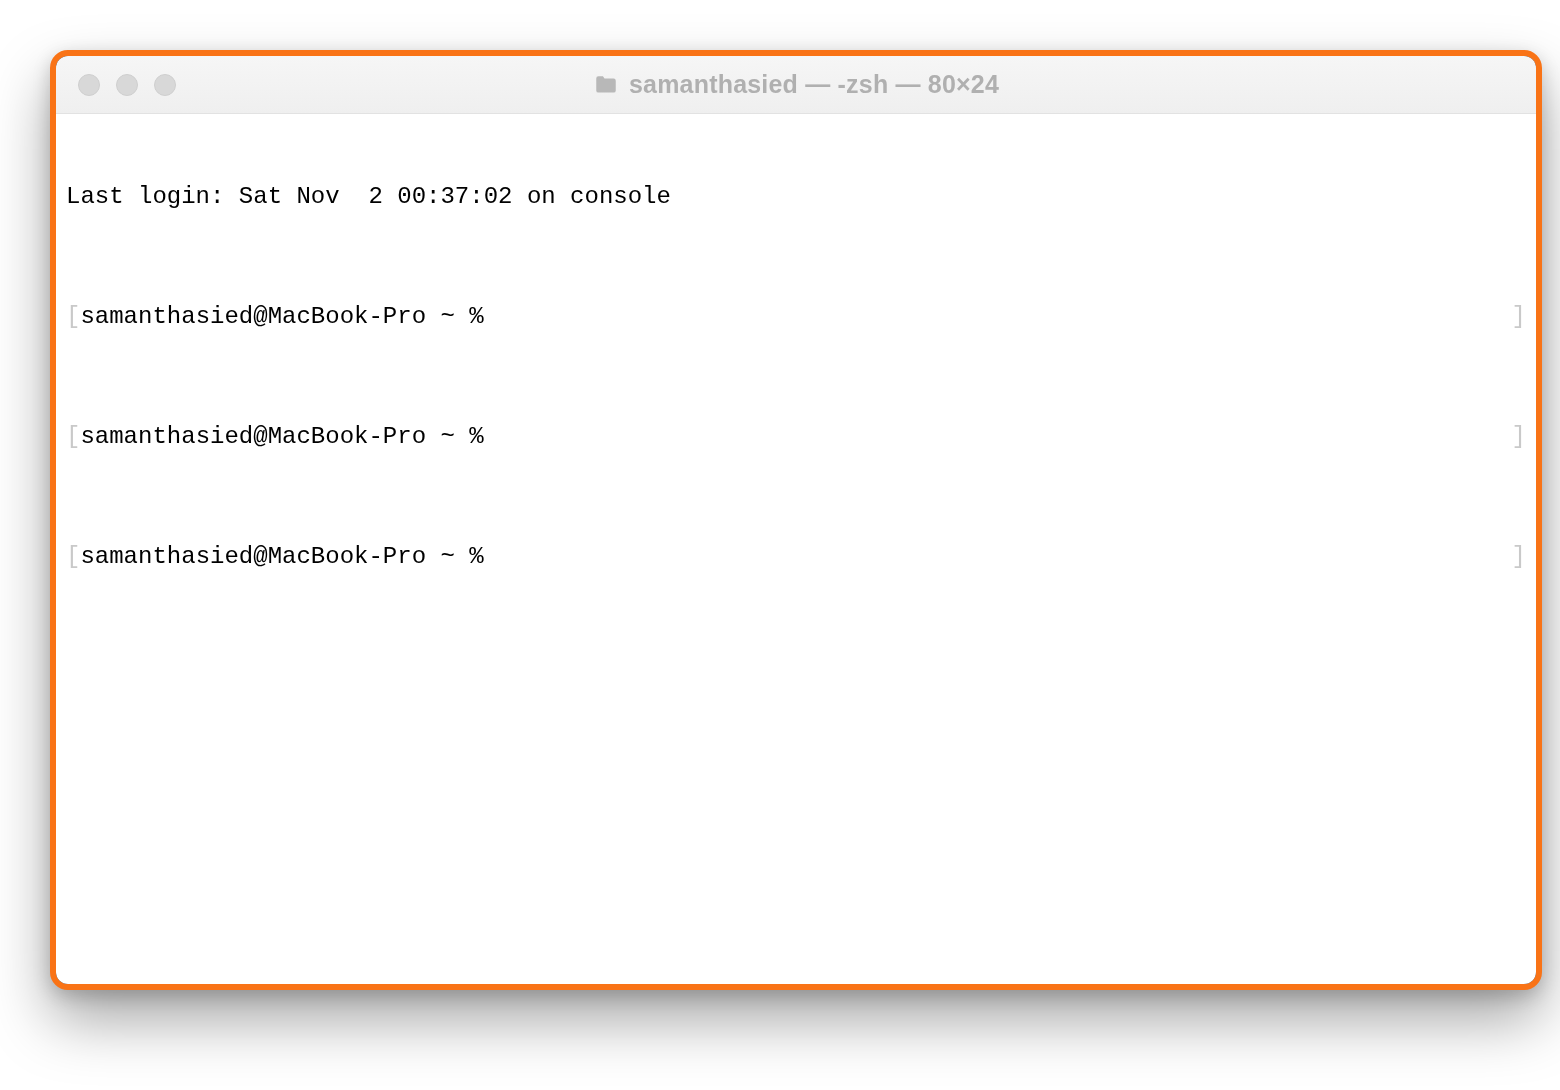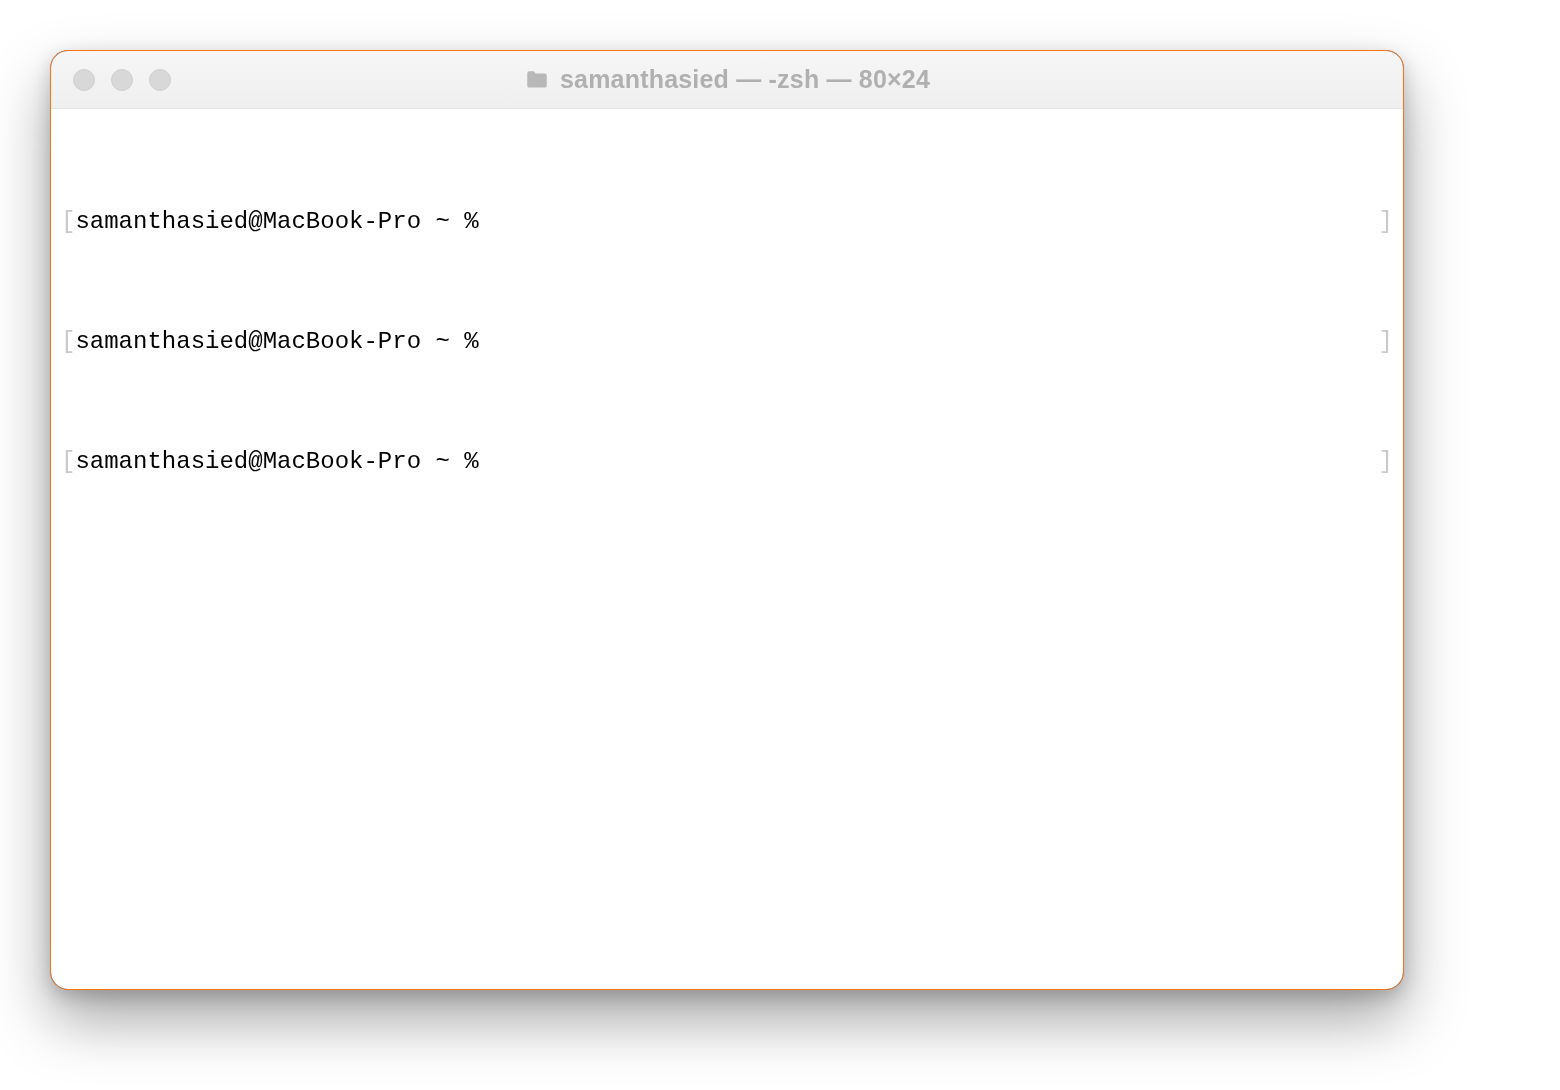--- a/index.html
+++ b/index.html
@@ -9,24 +9,24 @@
     background: #ffffff;
     font-family: -apple-system, BlinkMacSystemFont, "Helvetica Neue", Arial, sans-serif;
   }
   .stage {
     position: relative;
     width: 1560px; height: 1090px;
     padding: 50px;
   }
   .window {
     position: relative;
-    width: 1354px;
+    width: 1492px;
     height: 940px;
     background: #0f172a;
-    border: 1px solid #f97316;
+    border: 6px solid #f97316;
     border-radius: 18px;
     box-shadow: 0 30px 60px rgba(0,0,0,0.35), 0 6px 18px rgba(0,0,0,0.18);
     overflow: hidden;
   }
   .titlebar {
     height: 58px;
     background: linear-gradient(#f6f6f6, #efefef);
     border-bottom: 1px solid #e2e2e2;
     display: flex;
     align-items: center;
@@ -116,20 +116,21 @@
         <span class="folder-icon">
           <svg viewBox="0 0 24 24" width="26" height="26" fill="currentColor">
             <path d="M3 6a2 2 0 0 1 2-2h4.2l1.4 2H19a2 2 0 0 1 2 2v9a2 2 0 0 1-2 2H5a2 2 0 0 1-2-2V6z"></path>
           </svg>
         </span>
         <span class="title-text">samanthasied — -zsh — 80×24</span>
       </div>
     </div>
 
     <div class="terminal-body">
+      <span class="line">Last login: Sat Nov  2 00:37:02 on console</span>
 
       <span class="line"><span class="bracket-faint">[</span><span>samanthasied@MacBook-Pro ~ % </span><span class="right-bracket">]</span></span>
 
       <span class="line"><span class="bracket-faint">[</span><span>samanthasied@MacBook-Pro ~ % </span><span class="right-bracket">]</span></span>
 
       <span class="line"><span class="bracket-faint">[</span><span>samanthasied@MacBook-Pro ~ % </span><span class="right-bracket">]</span></span>
 
     </div>
 
   </div>

